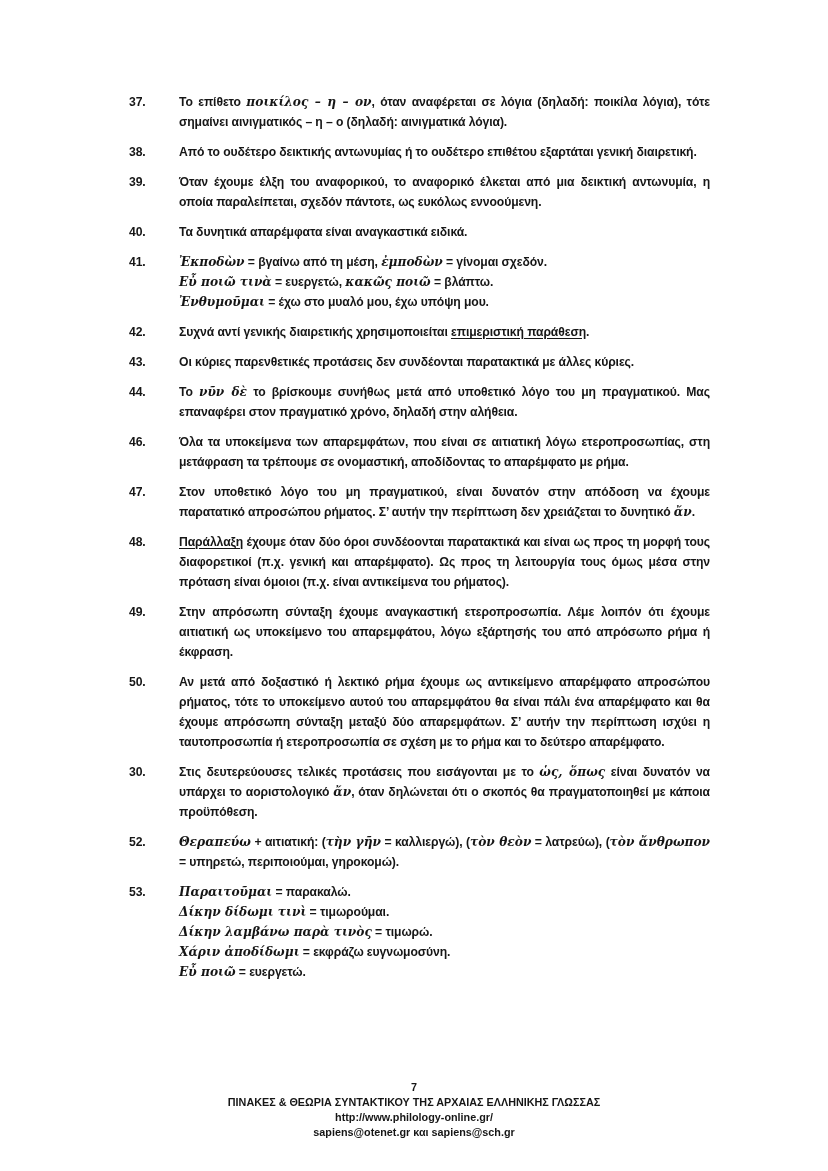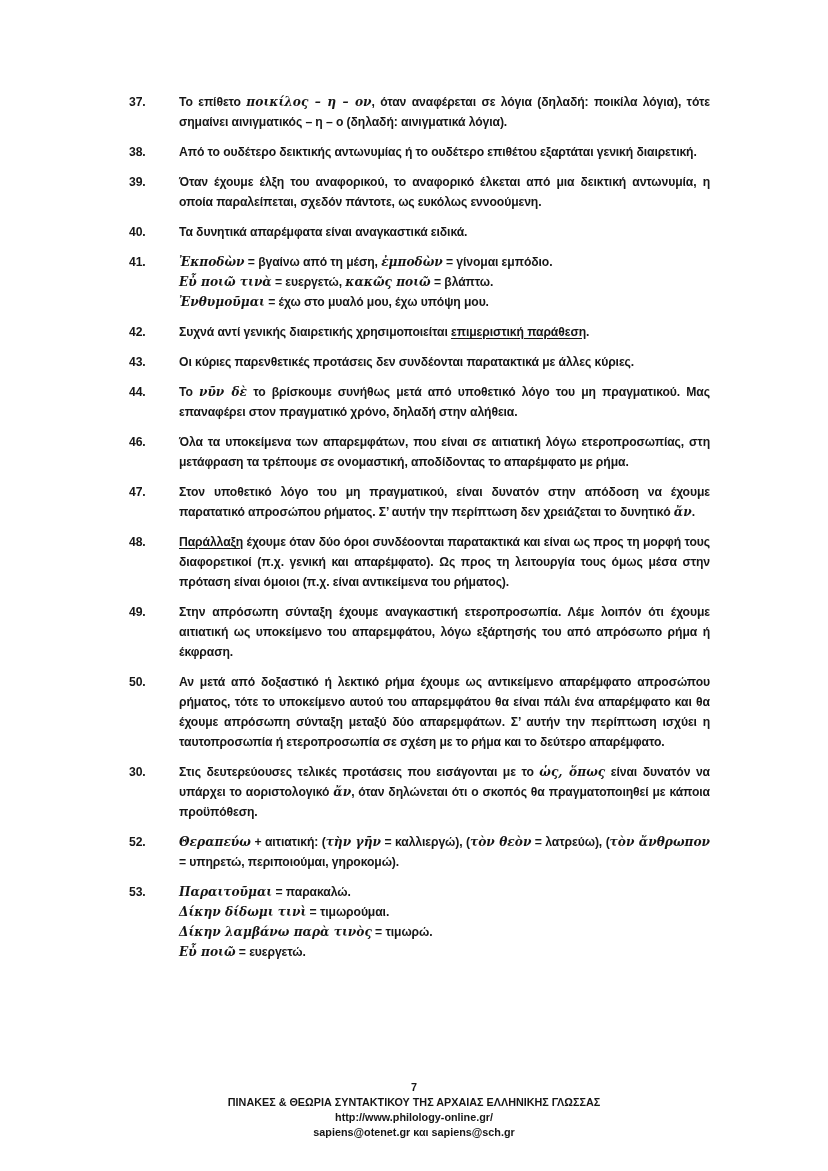--- a/index.html
+++ b/index.html
@@ -75,21 +75,21 @@
     </div>
     <div class="item">
       <span class="num">40.</span>
       <div class="body">
         <div class="line"><span>Τα δυνητικά απαρέμφατα είναι αναγκαστικά ειδικά.</span></div>
       </div>
     </div>
     <div class="item">
       <span class="num">41.</span>
       <div class="body">
-        <div class="line"><span class="anc">Ἐκποδὼν</span><span> = βγαίνω από τη μέση, </span><span class="anc">ἐμποδὼν</span><span> = γίνομαι εμπόδιο.</span></div>
+        <div class="line"><span class="anc">Ἐκποδὼν</span><span> = βγαίνω από τη μέση, </span><span class="anc">ἐμποδὼν</span><span> = γίνομαι σχεδόν.</span></div>
         <div class="line"><span class="anc">Εὖ ποιῶ τινὰ</span><span> = ευεργετώ, </span><span class="anc">κακῶς ποιῶ</span><span> = βλάπτω.</span></div>
         <div class="line"><span class="anc">Ἐνθυμοῦμαι</span><span> = έχω στο μυαλό μου, έχω υπόψη μου.</span></div>
       </div>
     </div>
     <div class="item">
       <span class="num">42.</span>
       <div class="body">
         <div class="line"><span>Συχνά αντί γενικής διαιρετικής χρησιμοποιείται </span><span class="u">επιμεριστική παράθεση</span><span>.</span></div>
       </div>
     </div>
@@ -148,20 +148,21 @@
       </div>
     </div>
     <div class="item">
       <span class="num">53.</span>
       <div class="body">
         <div class="cols">
           <div class="col-left">
             <div class="line"><span class="anc">Παραιτοῦμαι</span><span> = παρακαλώ.</span></div>
             <div class="line"><span class="anc">Δίκην δίδωμι τινὶ</span><span> = τιμωρούμαι.</span></div>
             <div class="line"><span class="anc">Δίκην λαμβάνω παρὰ τινὸς</span><span> = τιμωρώ.</span></div>
+            <div class="line"><span class="anc">Χάριν ἀποδίδωμι</span><span> = εκφράζω ευγνωμοσύνη.</span></div>
             <div class="line"><span class="anc">Εὖ ποιῶ</span><span> = ευεργετώ.</span></div>
           </div>
           <div class="col-right">
             <div class="line"><span class="anc">Εὖ πράττω</span><span> = ευτυχώ.</span></div>
             <div class="line"><span class="anc">Εὖ πάσχω</span><span> = ευεργετούμαι.</span></div>
             <div class="line"><span class="anc">Κακῶς πράττω</span><span> = δυστυχώ.</span></div>
             <div class="line"><span class="anc">Εὖ λέγω</span><span> = επαινώ.</span></div>
             <div class="line"><span class="anc">Εὖ ἀκούω</span><span> = επαινούμαι.</span></div>
           </div>
         </div>

